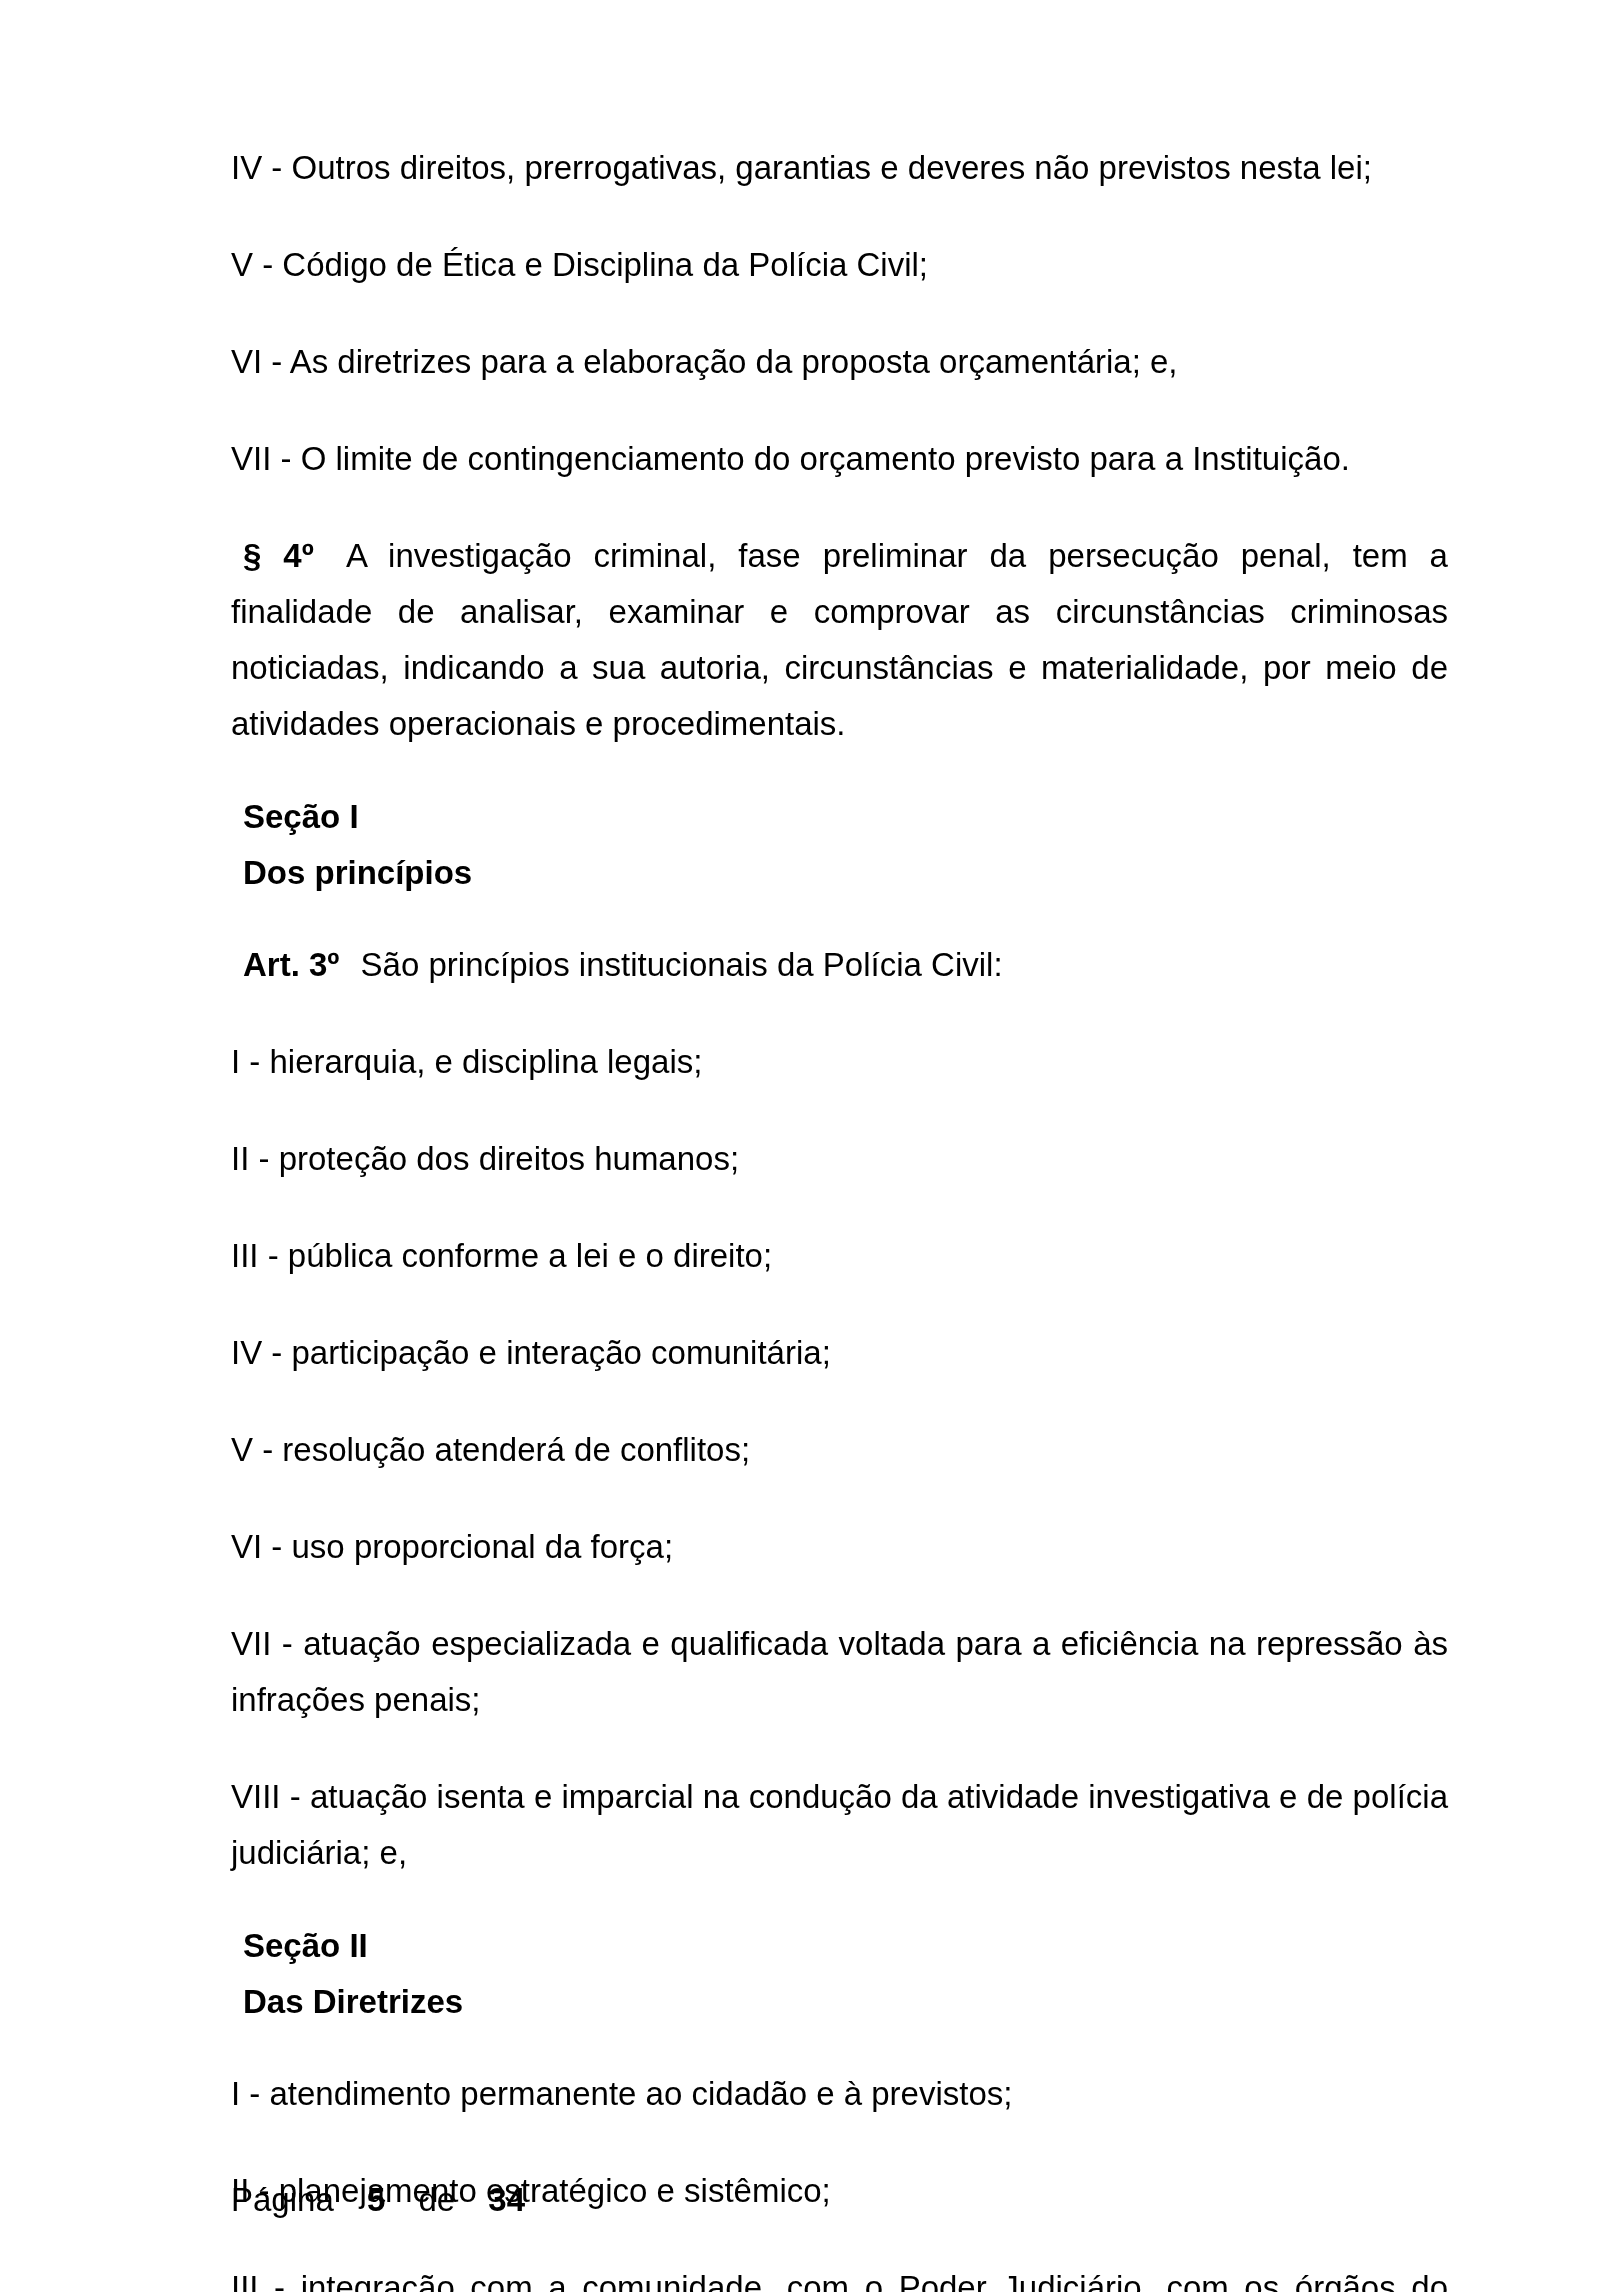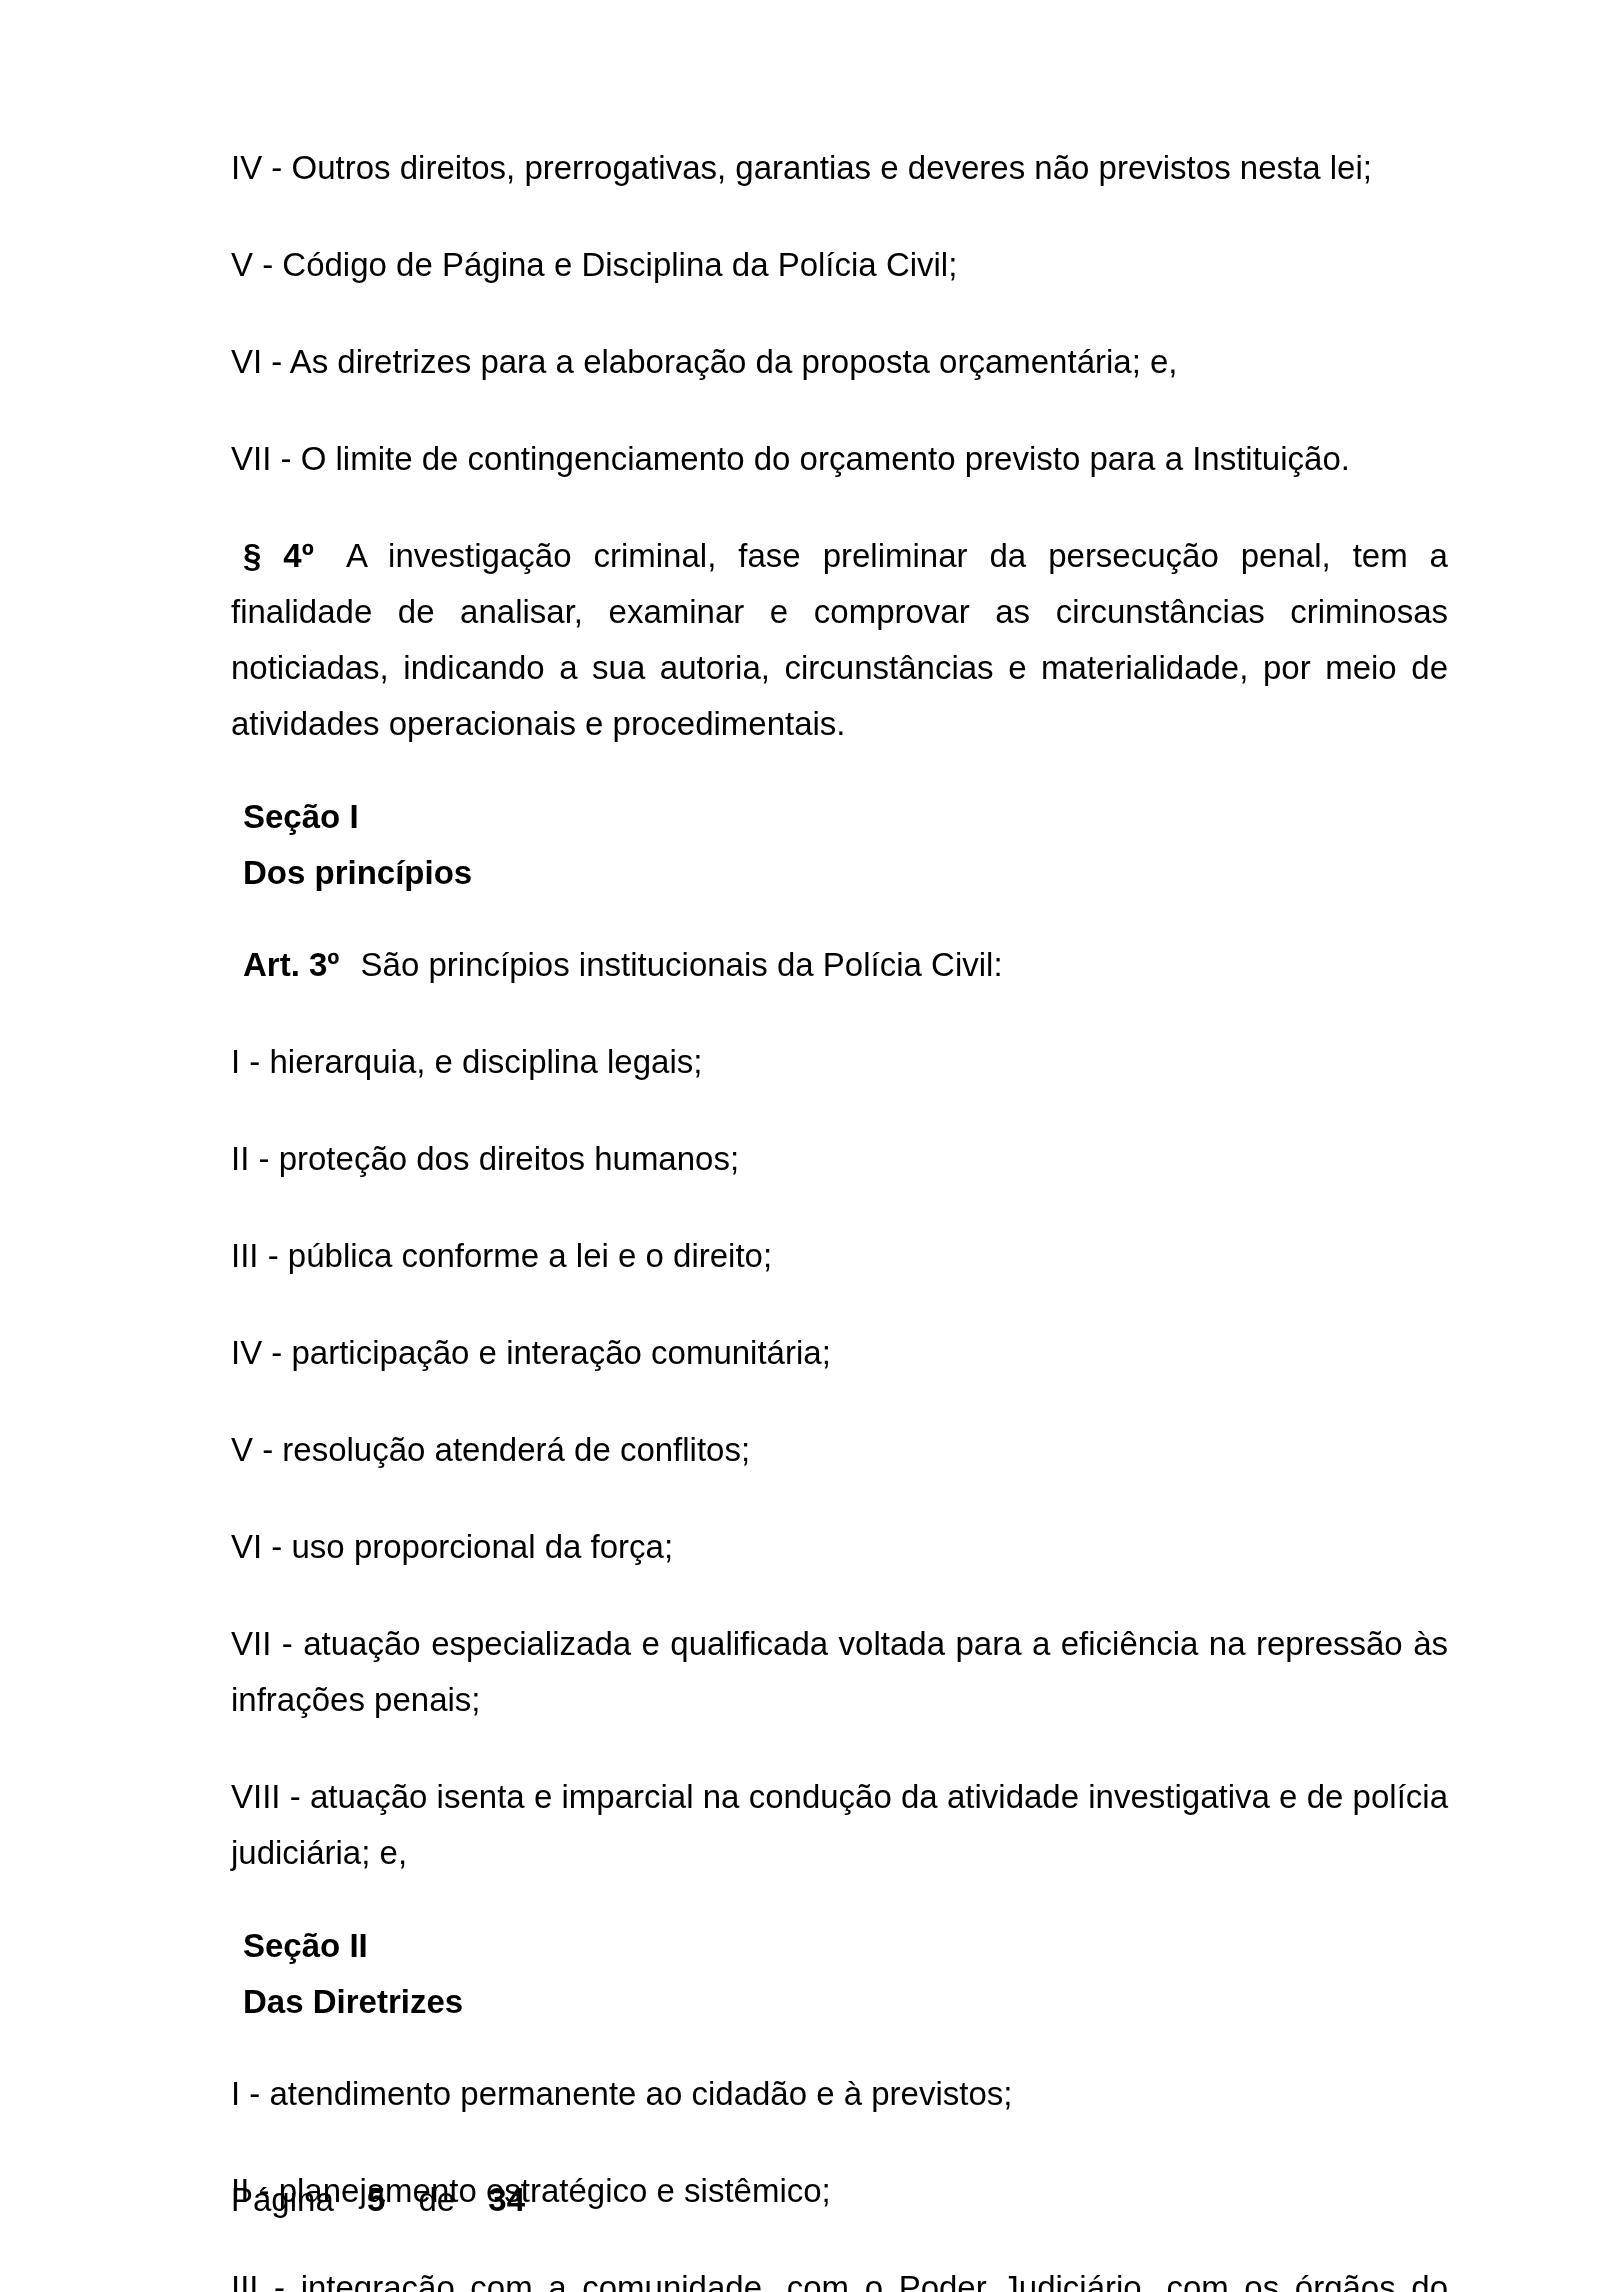--- a/index.html
+++ b/index.html
@@ -49,21 +49,21 @@
     font-weight: 400;
   }
   .footer b { font-weight: 700; }
 </style>
 </head>
 <body>
 
 <div class="page">
   <div class="content">
       <p class="item">IV - Outros direitos, prerrogativas, garantias e deveres não previstos nesta lei;</p>
-      <p class="item">V - Código de Página e Disciplina da Polícia Civil;</p>
+      <p class="item">V - Código de Ética e Disciplina da Polícia Civil;</p>
       <p class="item">VI - As diretrizes para a elaboração da proposta orçamentária; e,</p>
       <p class="item">VII - O limite de contingenciamento do orçamento previsto para a Instituição.</p>
       <p class="para"><b>§ 4º</b> A investigação criminal, fase preliminar da persecução penal, tem a finalidade de analisar, examinar e comprovar as circunstâncias criminosas noticiadas, indicando a sua autoria, circunstâncias e materialidade, por meio de atividades operacionais e procedimentais.</p>
       <p class="heading"><span>Seção I</span><br><span>Dos princípios</span></p>
       <p class="para"><b>Art. 3º</b> São princípios institucionais da Polícia Civil:</p>
       <p class="item">I - hierarquia, e disciplina legais;</p>
       <p class="item">II - proteção dos direitos humanos;</p>
       <p class="item">III - pública conforme a lei e o direito;</p>
       <p class="item">IV - participação e interação comunitária;</p>
       <p class="item">V - resolução atenderá de conflitos;</p>

